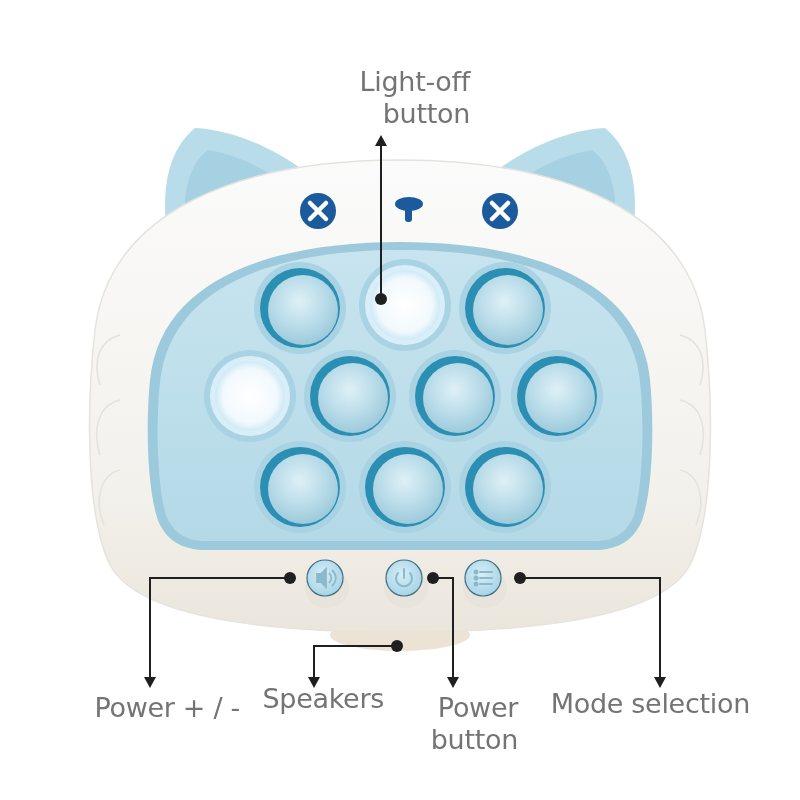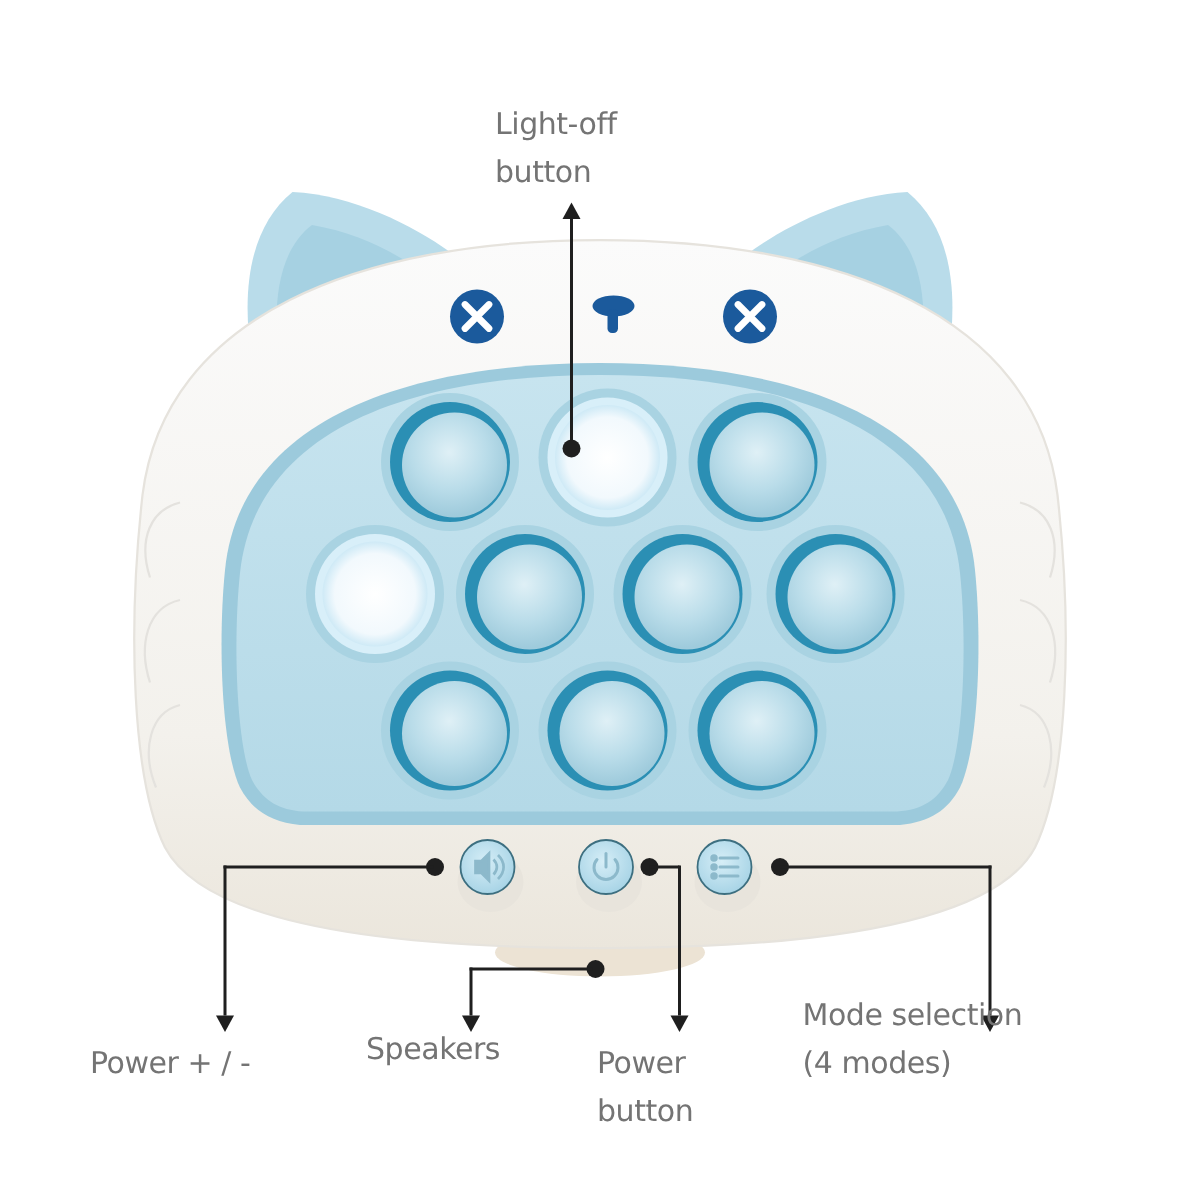--- a/index.html
+++ b/index.html
@@ -1,18 +1,18 @@
 <!DOCTYPE html>
 <html><head>
 <meta charset="utf-8">
 <style>
   html, body { margin:0; padding:0; }
   body { width:800px; height:800px; background:#ffffff; position:relative; overflow:hidden;
          font-family:"DejaVu Sans","Liberation Sans",sans-serif; }
-  .label { position:absolute; color:#747474; font-size:20px; line-height:32px; text-align:left; white-space:nowrap; letter-spacing:-0.3px; }
+  .label { position:absolute; color:#747474; font-size:27px; line-height:32px; text-align:right; white-space:nowrap; letter-spacing:-0.3px; }
   svg.device { position:absolute; left:0; top:0; }
   .line { position:absolute; background:#1f1f1f; }
   .dot { position:absolute; width:12px; height:12px; border-radius:50%; background:#1f1f1f; }
   .arrow { position:absolute; width:0; height:0; border-left:6px solid transparent; border-right:6px solid transparent; }
   .arrow.down { border-top:11px solid #1f1f1f; }
   .arrow.up { border-bottom:11px solid #1f1f1f; }
 </style>
 </head>
 <body>
 
@@ -195,16 +195,15 @@
 <div class="arrow down" style="left:447px; top:677px;"></div>
 <div class="label" style="left:398px; top:692px; width:120px;">
   <div>Power</div>
   <div>button</div>
 </div>
 
 <div class="dot" style="left:514px; top:572px;"></div>
 <div class="line" style="left:520px; top:577px; width:141px; height:2px;"></div>
 <div class="line" style="left:659px; top:577px; width:2px; height:100px;"></div>
 <div class="arrow down" style="left:654px; top:677px;"></div>
-<div class="label" style="left:535px; top:660px; width:215px;">
+<div class="label" style="left:535px; top:688px; width:215px;">
   <div>Mode selection</div>
-  <div>(4 modes)</div>
 </div>
 
 </body></html>

